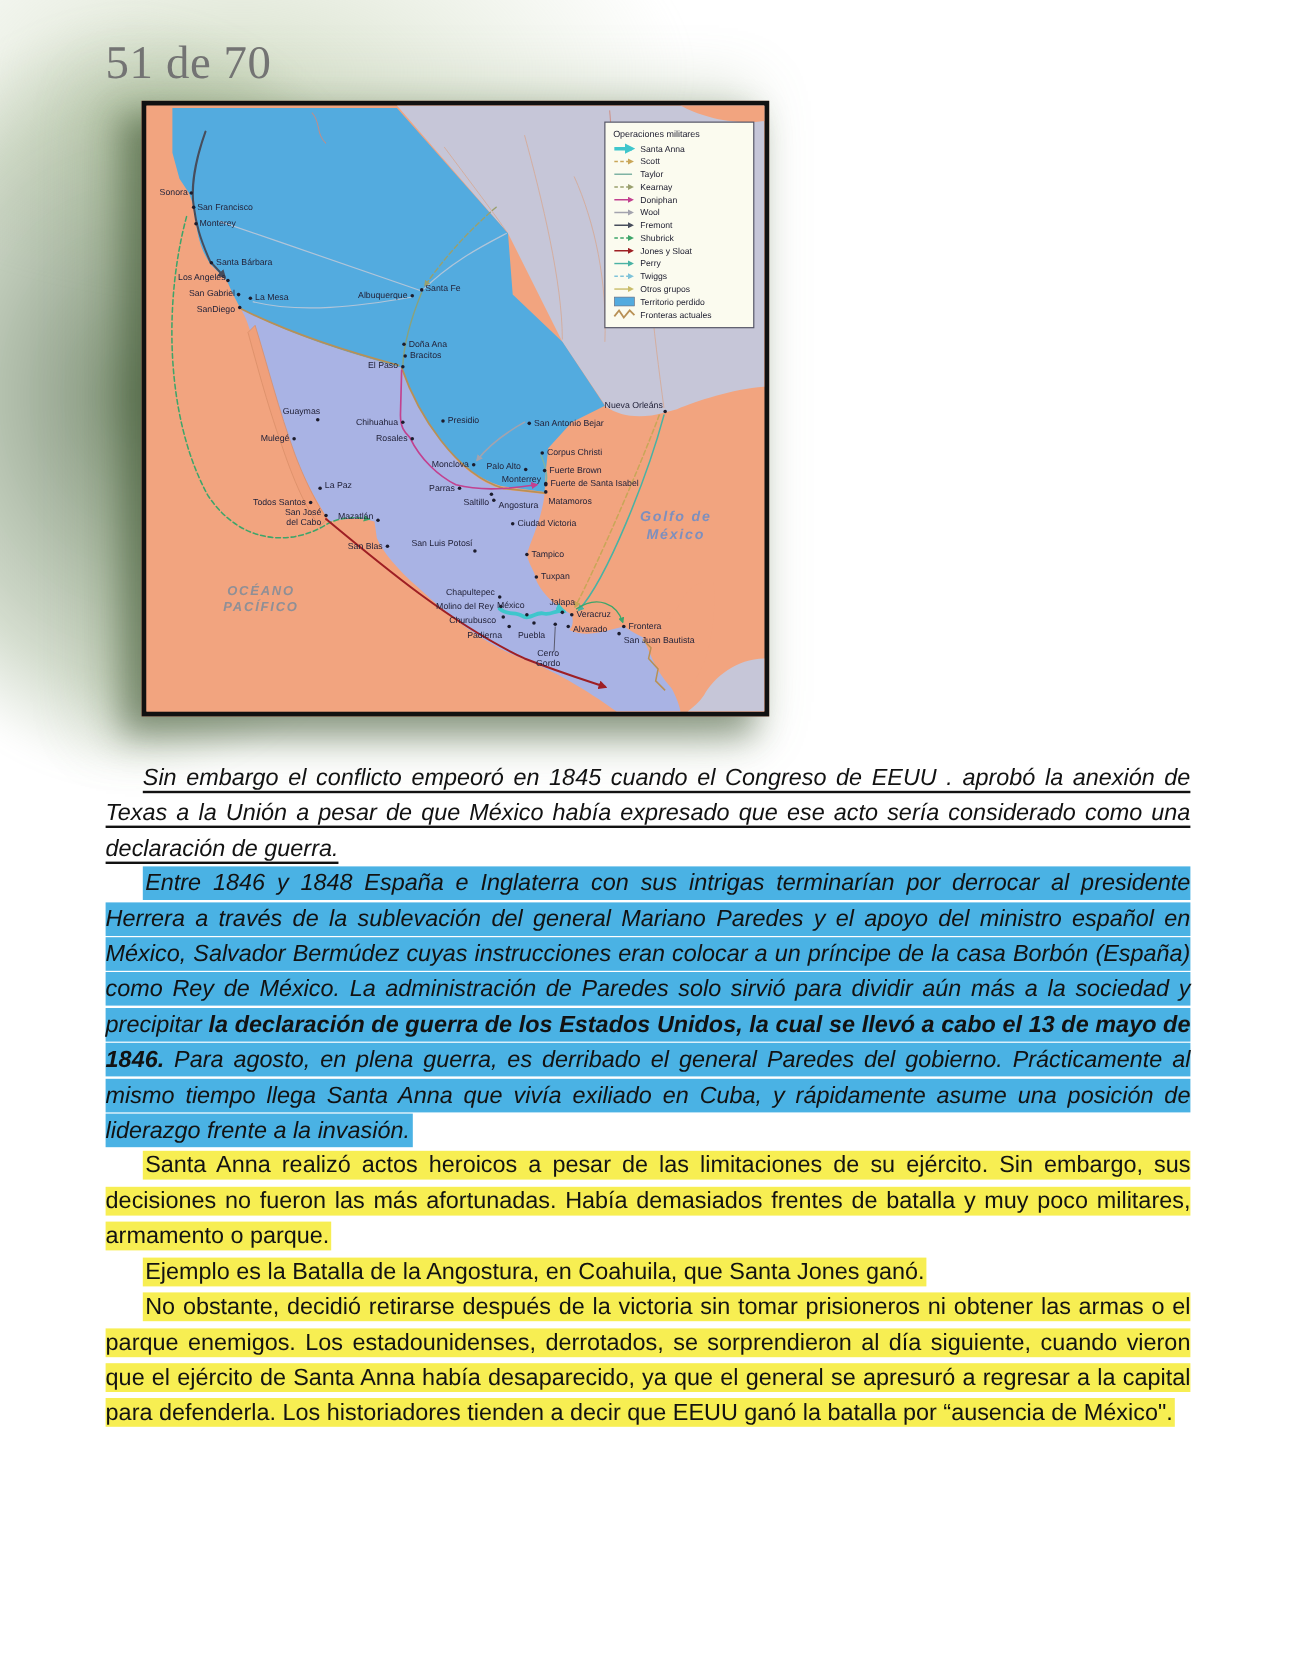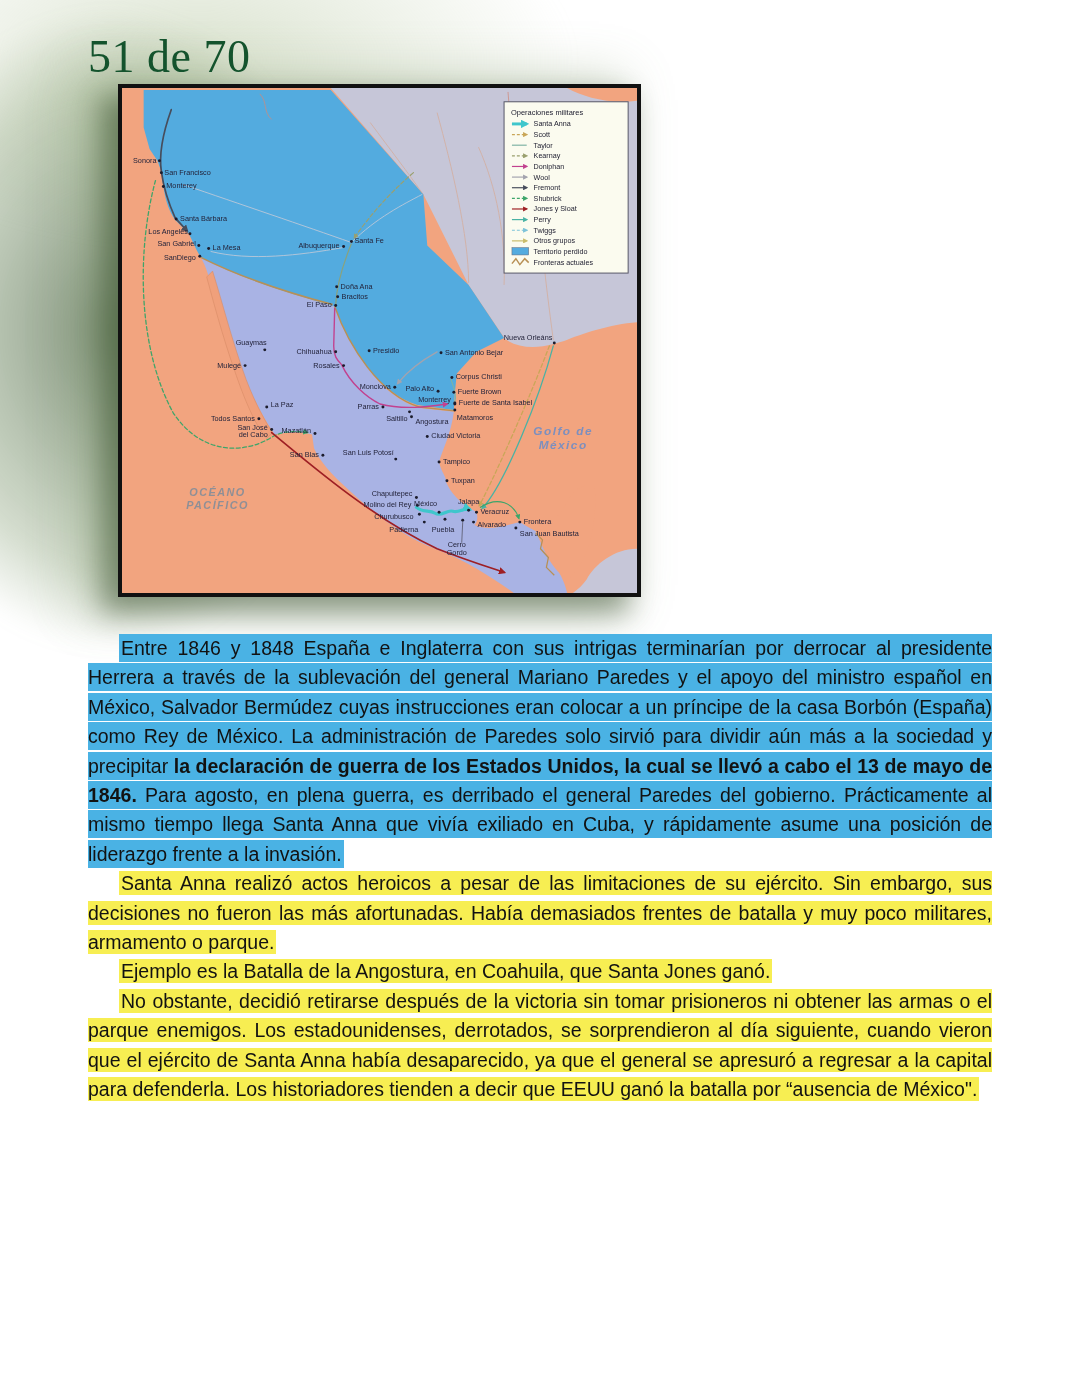--- a/index.html
+++ b/index.html
@@ -9,35 +9,35 @@
     font-family:"Liberation Sans",sans-serif;
   }
   .glow-a{position:absolute;left:-40px;top:-30px;width:760px;height:820px;z-index:0;pointer-events:none;
     background:radial-gradient(ellipse 330px 430px at 150px 360px, rgba(45,75,35,.58), rgba(110,140,90,.30) 55%, rgba(255,255,255,0) 74%);
     filter:blur(10px);}
   .glow-b{position:absolute;left:-60px;top:-60px;width:900px;height:420px;z-index:0;pointer-events:none;
     background:radial-gradient(ellipse 520px 260px at 260px 120px, rgba(190,205,170,.55), rgba(255,255,255,0) 72%);
     filter:blur(8px);}
   .page-header{
     position:absolute;left:88px;top:30px;z-index:2;
-    font-family:"Liberation Serif",serif;font-size:46px;color:#14532d;letter-spacing:.5px;
+    font-family:"Liberation Serif",serif;font-size:39px;color:#737373;letter-spacing:.5px;
   }
   .map-wrap{
     position:absolute;left:118px;top:84px;z-index:1;
     width:515px;height:505px;border:4px solid #111111;background:#f2a47f;
     box-shadow:-14px 14px 26px 2px rgba(35,60,25,.45), -28px 2px 48px 10px rgba(120,145,95,.30);
   }
   .map-wrap svg{display:block;width:515px;height:505px;}
   .content{
     position:absolute;left:88px;top:634px;width:904px;z-index:2;
     font-size:19.5px;line-height:29.4px;color:#121212;text-align:justify;
   }
   .content p{margin:0;text-indent:31px;}
   .lead span{font-style:italic;text-decoration:underline;text-decoration-thickness:1.5px;text-underline-offset:5px;text-decoration-skip-ink:none;}
-  .hl-blue{background:#4ab2e4;padding:3px 2px;}
+  .hl-blue{background:#4ab2e4;padding:3px 2px;font-style:italic;}
   .hl-yellow{background:#f7ee52;padding:1px 2px;}
   b{font-weight:bold;}
 </style>
 </head>
 <body>
 
 <div class="glow-b"></div>
 <div class="glow-a"></div>
 
 <div class="page-header">51 de 70</div>
@@ -273,17 +273,18 @@
           <path d="M0,0 L10,5 L0,10 z" fill="#7ec3d9"></path>
         </marker>
         <marker id="mk10" viewBox="0 0 10 10" refX="7" refY="5" markerWidth="4.4" markerHeight="4.4" orient="auto">
           <path d="M0,0 L10,5 L0,10 z" fill="#c9bc6a"></path>
         </marker>
       </defs>
     </svg>
 </div>
 
 <div class="content">
+  <p class="lead"><span>Sin embargo el conflicto empeoró en 1845 cuando el Congreso de EEUU . aprobó la anexión de Texas a la Unión a pesar de que México había expresado que ese acto sería considerado como una declaración de guerra.</span></p>
   <p><span class="hl-blue"><span>Entre 1846 y 1848 España e Inglaterra con sus intrigas terminarían por derrocar al presidente Herrera a través de la sublevación del general Mariano Paredes y el apoyo del ministro español en México, Salvador Bermúdez cuyas instrucciones eran colocar a un príncipe de la casa Borbón (España) como Rey de México. La administración de Paredes solo sirvió para dividir aún más a la sociedad y precipitar </span><b>la declaración de guerra de los Estados Unidos, la cual se llevó a cabo el 13 de mayo de 1846.</b><span> Para agosto, en plena guerra, es derribado el general Paredes del gobierno. Prácticamente al mismo tiempo llega Santa Anna que vivía exiliado en Cuba, y rápidamente asume una posición de liderazgo frente a la invasión.</span></span></p>
   <p><span class="hl-yellow">Santa Anna realizó actos heroicos a pesar de las limitaciones de su ejército. Sin embargo, sus decisiones no fueron las más afortunadas. Había demasiados frentes de batalla y muy poco militares, armamento o parque.</span></p>
   <p><span class="hl-yellow">Ejemplo es la Batalla de la Angostura, en Coahuila, que Santa Jones ganó.</span></p>
   <p><span class="hl-yellow">No obstante, decidió retirarse después de la victoria sin tomar prisioneros ni obtener las armas o el parque enemigos. Los estadounidenses, derrotados, se sorprendieron al día siguiente, cuando vieron que el ejército de Santa Anna había desaparecido, ya que el general se apresuró a regresar a la capital para defenderla. Los historiadores tienden a decir que EEUU ganó la batalla por “ausencia de México".</span></p>
 </div>
 
 </body></html>

